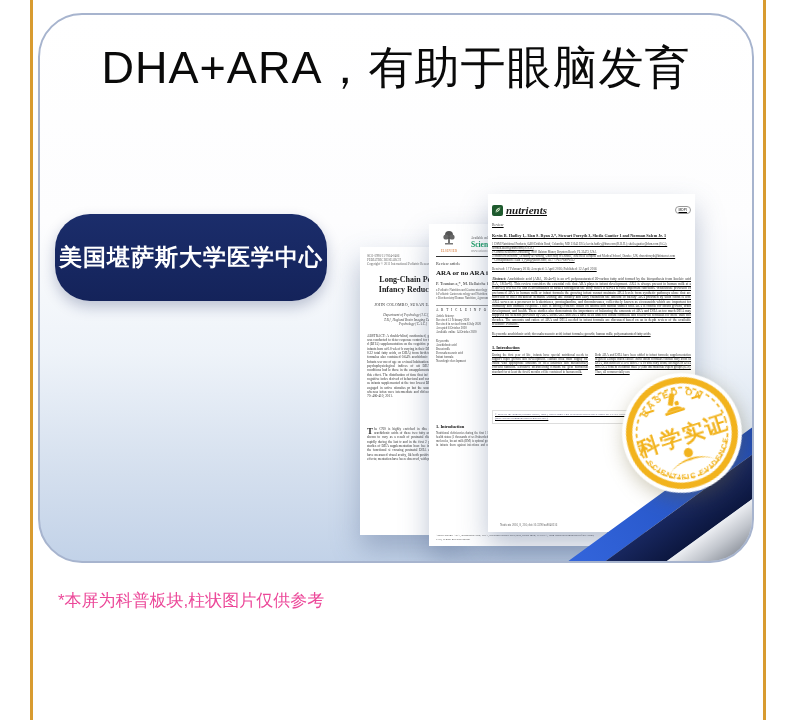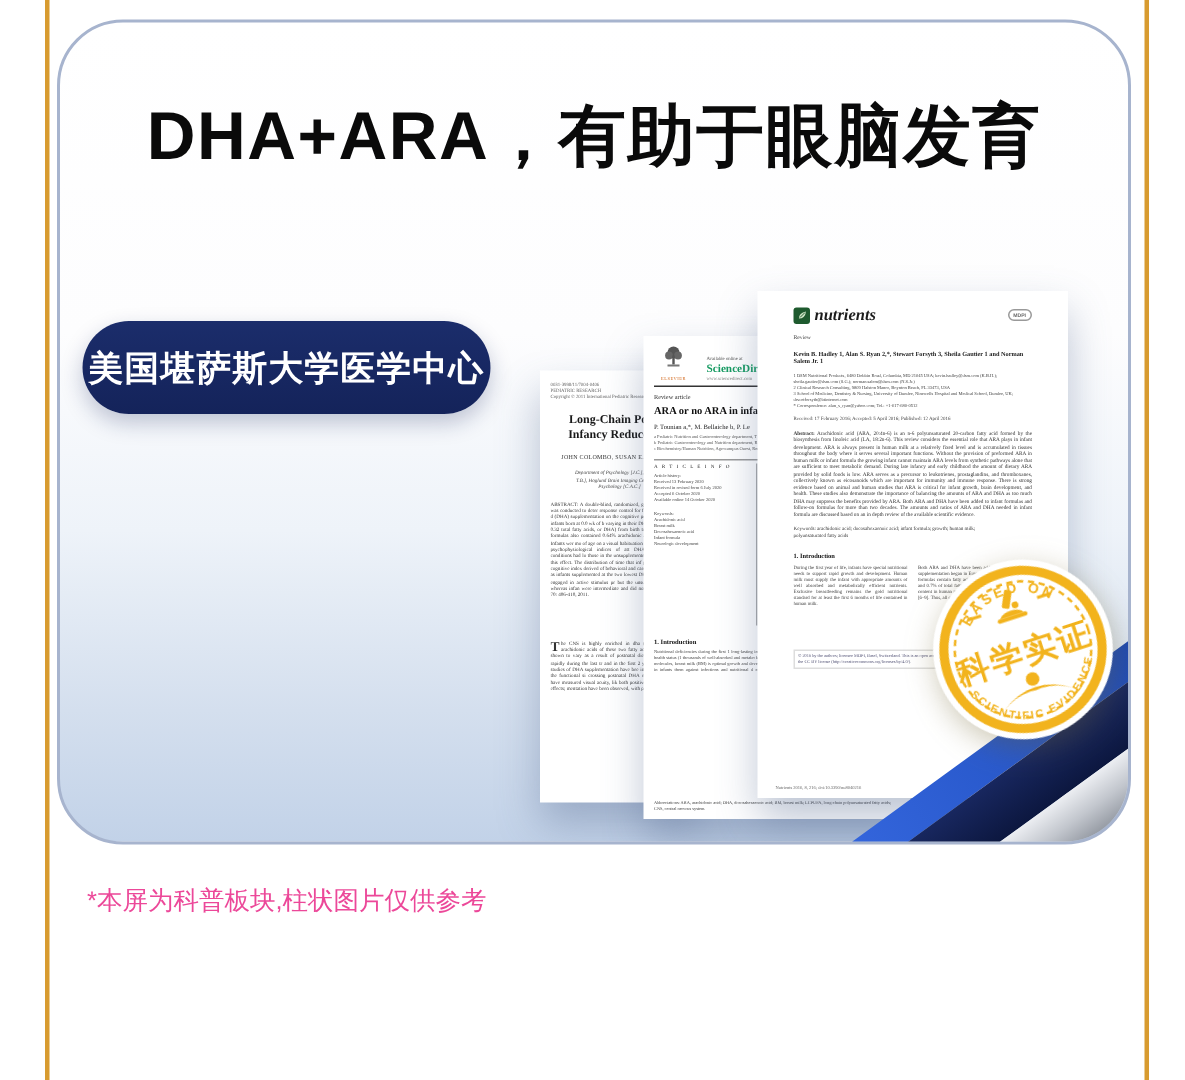--- a/index.html
+++ b/index.html
@@ -12,24 +12,24 @@
   .gold-line.left{left:30px;}
   .gold-line.right{left:763px;}
 
   .panel{
     position:absolute;left:38px;top:13px;width:712px;height:546px;
     border:2px solid #a7b4ce;border-radius:44px;overflow:hidden;
     background:linear-gradient(180deg,#ffffff 0%,#fdfdfe 38%,#eef3f9 62%,#d4dfee 84%,#c2d2e8 100%);
   }
   .headline{position:absolute;left:0;top:24px;width:100%;text-align:center;color:#0a0a0a;}
   .headline .l1{font-size:45px;font-weight:800;line-height:56px;letter-spacing:2px;}
-  .headline .l2{font-size:45px;font-weight:700;line-height:58px;letter-spacing:1px;margin-top:23px;}
+  .headline .l2{font-size:45px;font-weight:400;line-height:58px;letter-spacing:1px;}
 
   .pill{
-    position:absolute;left:15px;width:272px;height:62px;border-radius:35px;
+    position:absolute;left:15px;width:272px;height:87px;border-radius:35px;
     background:linear-gradient(180deg,#1b2d6b,#14235a);
     color:#fff;display:flex;align-items:center;justify-content:center;
     font-size:23px;font-weight:700;letter-spacing:1px;
     box-shadow:0 6px 14px rgba(20,35,90,.25);
   }
   .pill.p1{top:199px;} .pill.p2{top:307px;} .pill.p3{top:413px;}
 
   
   .paper{position:absolute;background:#fff;overflow:hidden;
          box-shadow:0 14px 26px rgba(80,100,140,.38);}
@@ -66,23 +66,23 @@
   .pm-info{width:64px;flex:none;}
   .pm-info .hd{font-size:3.4px;letter-spacing:1px;color:#222;}
   .pm-list{margin-top:2px;font-size:3px;line-height:4px;color:#444;}
   .pm-absc{flex:1;border-left:.5px solid #aaa;margin-left:4px;padding-left:4px;
            font-size:3px;line-height:4px;text-align:justify;color:#444;height:108px;overflow:hidden;}
   .pm-intro-h{margin-top:8px;font-size:4.4px;font-weight:700;color:#111;}
   .pm-intro{margin-top:2px;font-size:3px;line-height:4px;text-align:justify;color:#444;
             column-count:2;column-gap:6px;height:60px;overflow:hidden;}
   .pm-abbrev{position:absolute;left:7px;bottom:4px;width:164px;font-size:2.9px;line-height:3.8px;color:#444;}
 
-  .paper-right{left:465px;top:179px;width:207px;height:338px;z-index:3;
-               padding:10px 24px;box-sizing:border-box;
-               font-family:"Liberation Serif","DejaVu Serif",serif;}
+  .paper-right{left:448px;top:179px;width:207px;height:338px;z-index:3;
+               padding:10px 4px;box-sizing:border-box;
+               font-family:"Liberation Serif","DejaVu Serif",serif;text-decoration:underline;}
   .pr-header{display:flex;align-items:center;justify-content:space-between;}
   .nut{display:flex;align-items:center;gap:3px;}
   .nut-logo{width:11px;height:11px;border-radius:2px;background:#1e5a2e;display:flex;align-items:center;justify-content:center;}
   .nut-word{font-style:italic;font-weight:700;font-size:11px;color:#1c1c1c;}
   .mdpi{border:.8px solid #999;border-radius:5px;padding:1px 3px;font-size:3.4px;font-weight:700;color:#666;
         font-family:"Liberation Sans",sans-serif;}
   .pr-review{margin-top:7px;font-size:3.8px;color:#444;}
   .pr-title{margin-top:2px;font-size:8.5px;line-height:10.5px;font-weight:700;color:#101010;width:82%;}
   .pr-authors{margin-top:6px;font-size:4.2px;font-weight:700;color:#222;line-height:5.4px;}
   .pr-affil{margin-top:4px;font-size:3px;line-height:4px;color:#444;}

